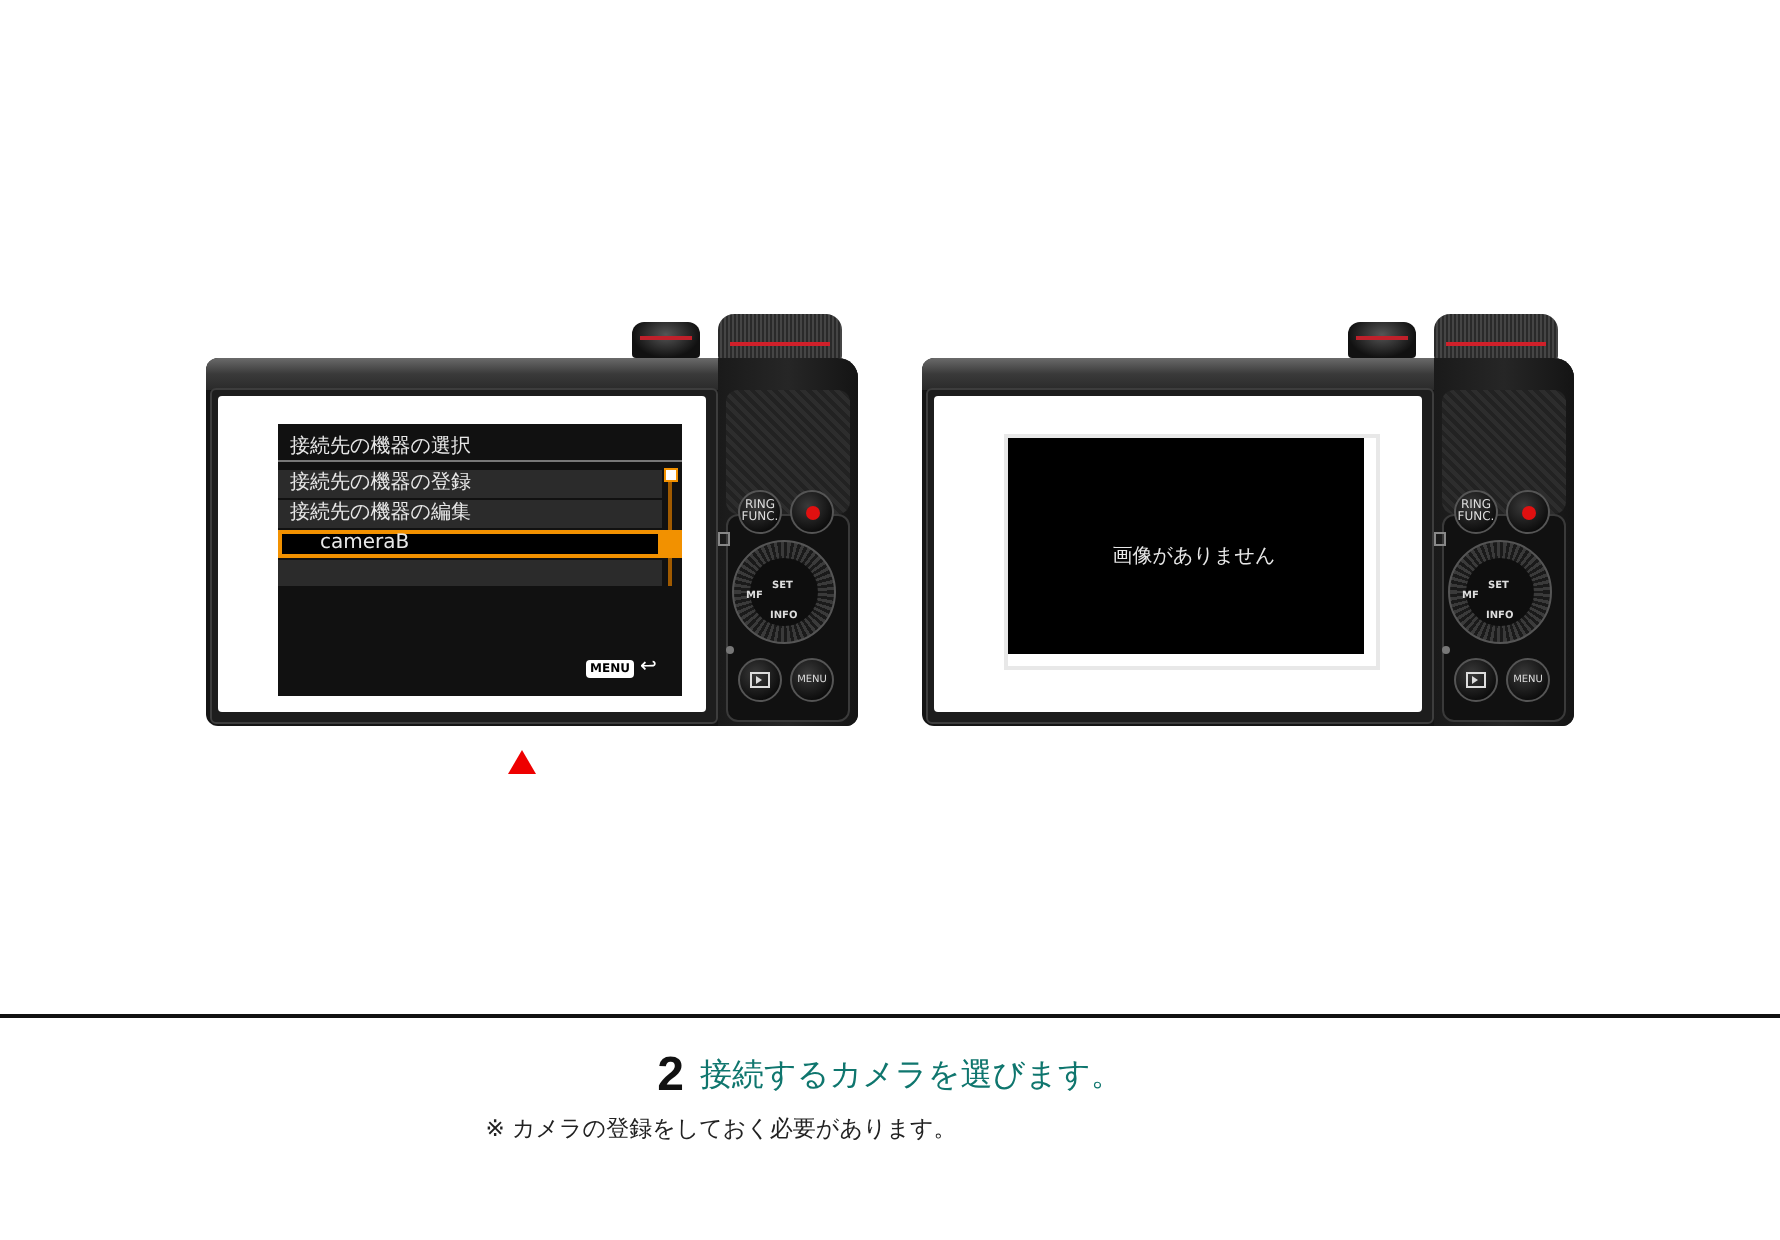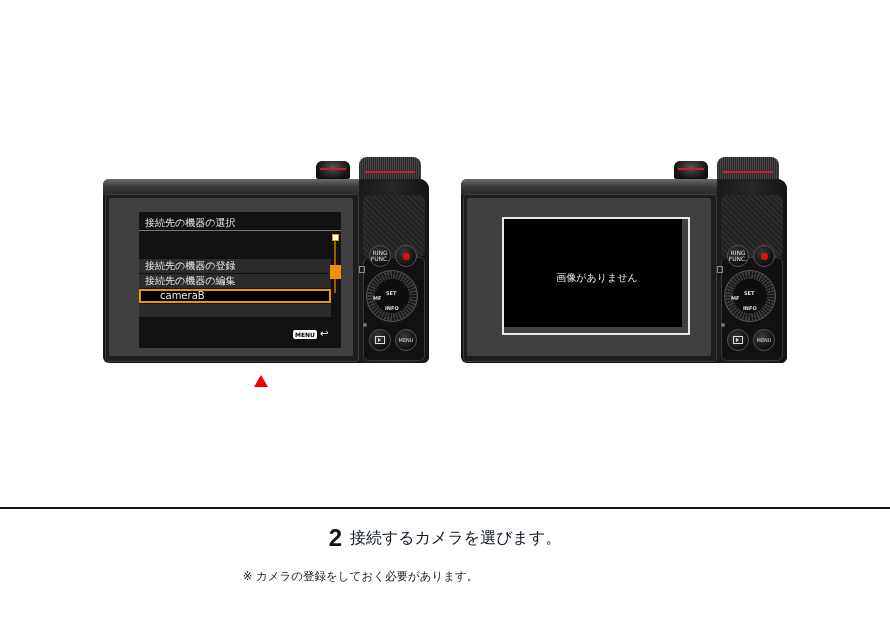--- a/index.html
+++ b/index.html
@@ -5,21 +5,21 @@
   html, body { margin:0; padding:0; background:#fff; }
   body { width:890px; height:620px; position:relative; overflow:hidden; font-family:"DejaVu Sans", sans-serif; }
 
   .camera { position:absolute; top:157px; width:332px; height:206px; }
   .cam-left { left:101px; }
   .cam-right { left:459px; }
 
   .body-top { position:absolute; left:2px; top:22px; width:326px; height:184px; background:#141414; border-radius:6px 10px 6px 6px; }
   .top-plate { position:absolute; left:2px; top:22px; width:326px; height:16px; background:linear-gradient(#6a6a6a,#3a3a3a 50%,#2a2a2a); border-radius:6px 10px 0 0; }
   .lcd-frame { position:absolute; left:4px; top:37px; width:252px; height:166px; background:#1d1d1d; border:1px solid #3d3d3d; border-radius:3px; }
-  .lcd { position:absolute; left:3px; top:3px; width:244px; height:158px; background:#404040; border-radius:2px; }
+  .lcd { position:absolute; left:3px; top:3px; width:244px; height:158px; background:#ffffff; border-radius:2px; }
   .grip { position:absolute; left:258px; top:22px; width:70px; height:184px; background:linear-gradient(90deg,#1a1a1a,#262626 50%,#141414); border-radius:0 10px 6px 0; }
   .grip-texture { position:absolute; left:262px; top:38px; width:62px; height:62px; background:repeating-linear-gradient(45deg,#222 0 2px,#2d2d2d 2px 4px); border-radius:6px; }
   .panel { position:absolute; left:262px; top:100px; width:60px; height:102px; border:1px solid #3a3a3a; border-radius:6px; background:#111; }
 
   .dial-small { position:absolute; left:215px; top:4px; width:34px; height:18px; background:radial-gradient(ellipse at 50% 35%,#555,#111 70%); border-radius:6px 6px 2px 2px; }
   .dial-small::after { content:""; position:absolute; left:4px; top:7px; width:26px; height:2px; background:#c0202a; }
   .dial-big { position:absolute; left:258px; top:0; width:62px; height:24px; background:repeating-linear-gradient(90deg,#2a2a2a 0 1px,#454545 1px 2px); border-radius:8px 8px 3px 3px; }
   .dial-big::after { content:""; position:absolute; left:6px; top:14px; width:50px; height:2px; background:#d0202a; }
 
   .btn { position:absolute; border-radius:50%; background:radial-gradient(circle at 40% 35%,#3a3a3a,#0c0c0c 75%); border:1px solid #555; color:#ddd; font-size:6px; display:flex; align-items:center; justify-content:center; text-align:center; line-height:6px; }
@@ -33,43 +33,43 @@
   .btn-menu { left:294px; top:172px; width:20px; height:20px; font-size:5px; }
   .play-glyph { width:8px; height:6px; border:1px solid #ddd; position:relative; }
   .play-glyph::after { content:""; position:absolute; left:2px; top:1px; border-left:3px solid #ddd; border-top:2px solid transparent; border-bottom:2px solid transparent; }
   .trash { position:absolute; left:258px; top:109px; width:4px; height:5px; border:1px solid #888; }
   .small-dot { position:absolute; left:262px; top:166px; width:4px; height:4px; border-radius:50%; background:#777; }
 
   
   .menu-area { position:absolute; left:30px; top:14px; width:202px; height:136px; background:#111; }
   .menu-title { position:absolute; left:6px; top:4px; color:#e8e8e8; font-size:10px; }
   .menu-title-rule { position:absolute; left:0; top:18px; width:202px; height:1px; background:#777; }
-  .menu-list { position:absolute; left:0; top:23px; width:192px;margin-top:24px; }
+  .menu-list { position:absolute; left:0; top:23px; width:192px; }
   .menu-item { height:14px; background:#2b2b2b; color:#e8e8e8; font-size:10px; line-height:14px; padding-left:6px; margin-bottom:1px; box-sizing:border-box; }
   .menu-item.selected { background:#000; border:2px solid #f29100; line-height:10px; padding-left:19px; }
   .menu-item.empty { height:13px; }
   .scrollbar { position:absolute; left:195px; top:23px; width:2px; height:58px; background:#a05a00; }
   .scroll-top { position:absolute; left:193px; top:22px; width:5px; height:5px; background:#fff; border:1px solid #f29100; }
   .scroll-thumb { position:absolute; left:191px; top:53px; width:11px; height:14px; background:#f29100; }
   .menu-back { position:absolute; left:154px; top:117px; display:flex; align-items:center; gap:3px; }
   .menu-key { background:#fff; color:#000; font-size:6px; font-weight:bold; padding:1px 2px; border-radius:2px; }
   .back-arrow { color:#fff; font-size:10px; line-height:10px; }
 
   
   .noimg-area { position:absolute; left:35px; top:19px; width:180px; height:110px; background:#000; }
   .noimg-frame { position:absolute; left:0; top:0; width:188px; height:118px; border:2px solid #e8e8e8; box-sizing:border-box; }
   .noimg-text { position:absolute; left:0; width:186px; top:52px; text-align:center; color:#e8e8e8; font-size:10px; }
 
   .marker { position:absolute; left:254px; top:375px; width:0; height:0; border-left:7px solid transparent; border-right:7px solid transparent; border-bottom:12px solid #ee0000; }
 
   .divider { position:absolute; left:0; top:507px; width:890px; height:2px; background:#111; }
   .step { position:absolute; left:0; top:524px; width:890px; text-align:center; }
   .step-number { font-size:24px; font-weight:bold; color:#111; font-family:"Liberation Sans", sans-serif; vertical-align:middle; margin-right:8px; }
-  .step-text { font-size:16px; color:#0f172a; vertical-align:middle; }
-  .note { position:absolute; left:0; top:557px; width:721px; text-align:center; font-size:11.5px; color:#222;margin-top:12px; }
+  .step-text { font-size:16px; color:#0f766e; vertical-align:middle; }
+  .note { position:absolute; left:0; top:557px; width:721px; text-align:center; font-size:11.5px; color:#222; }
 </style>
 </head>
 <body>
 
 <div class="camera cam-left">
   <div class="dial-small"></div>
   <div class="dial-big"></div>
   <div class="body-top"></div>
   <div class="top-plate"></div>
   <div class="grip"></div>

